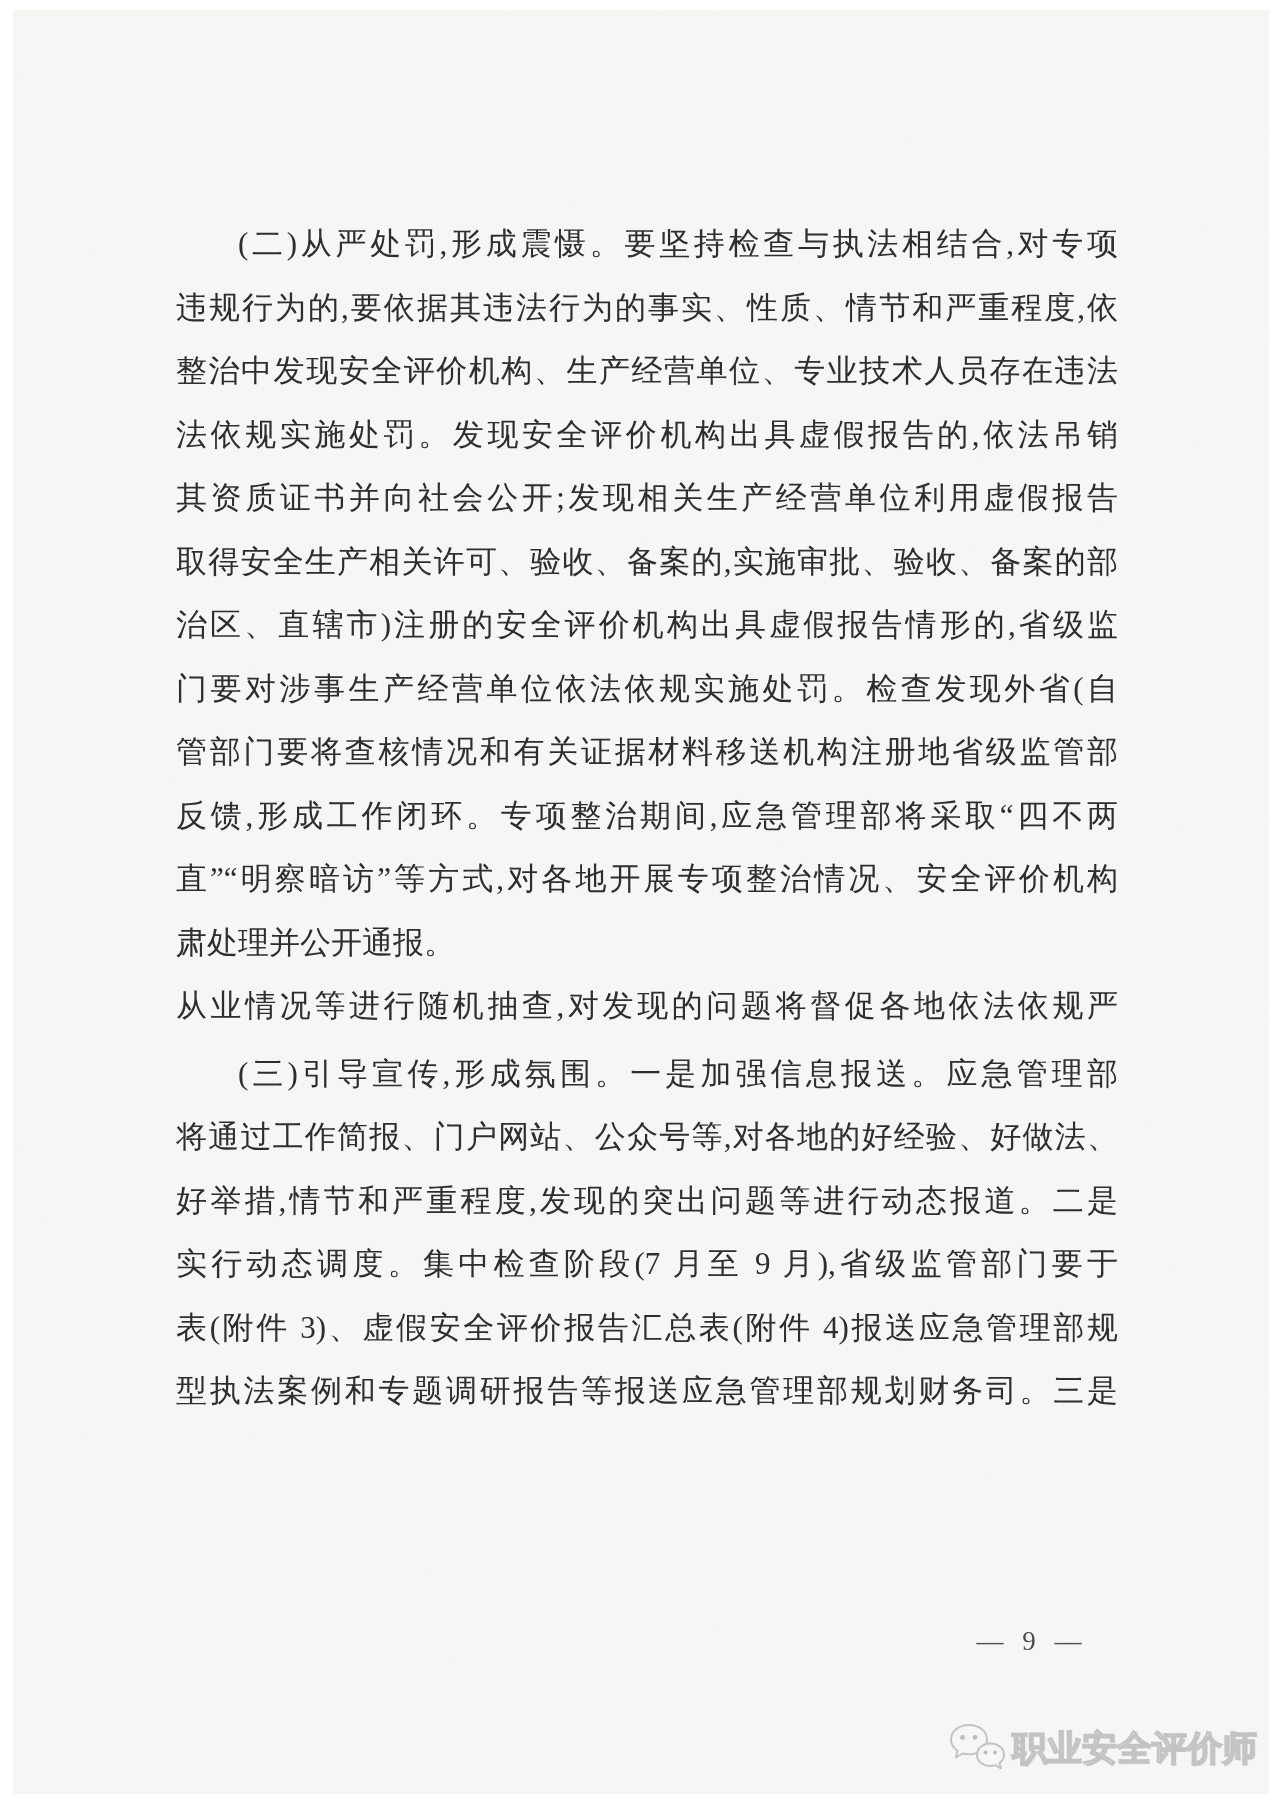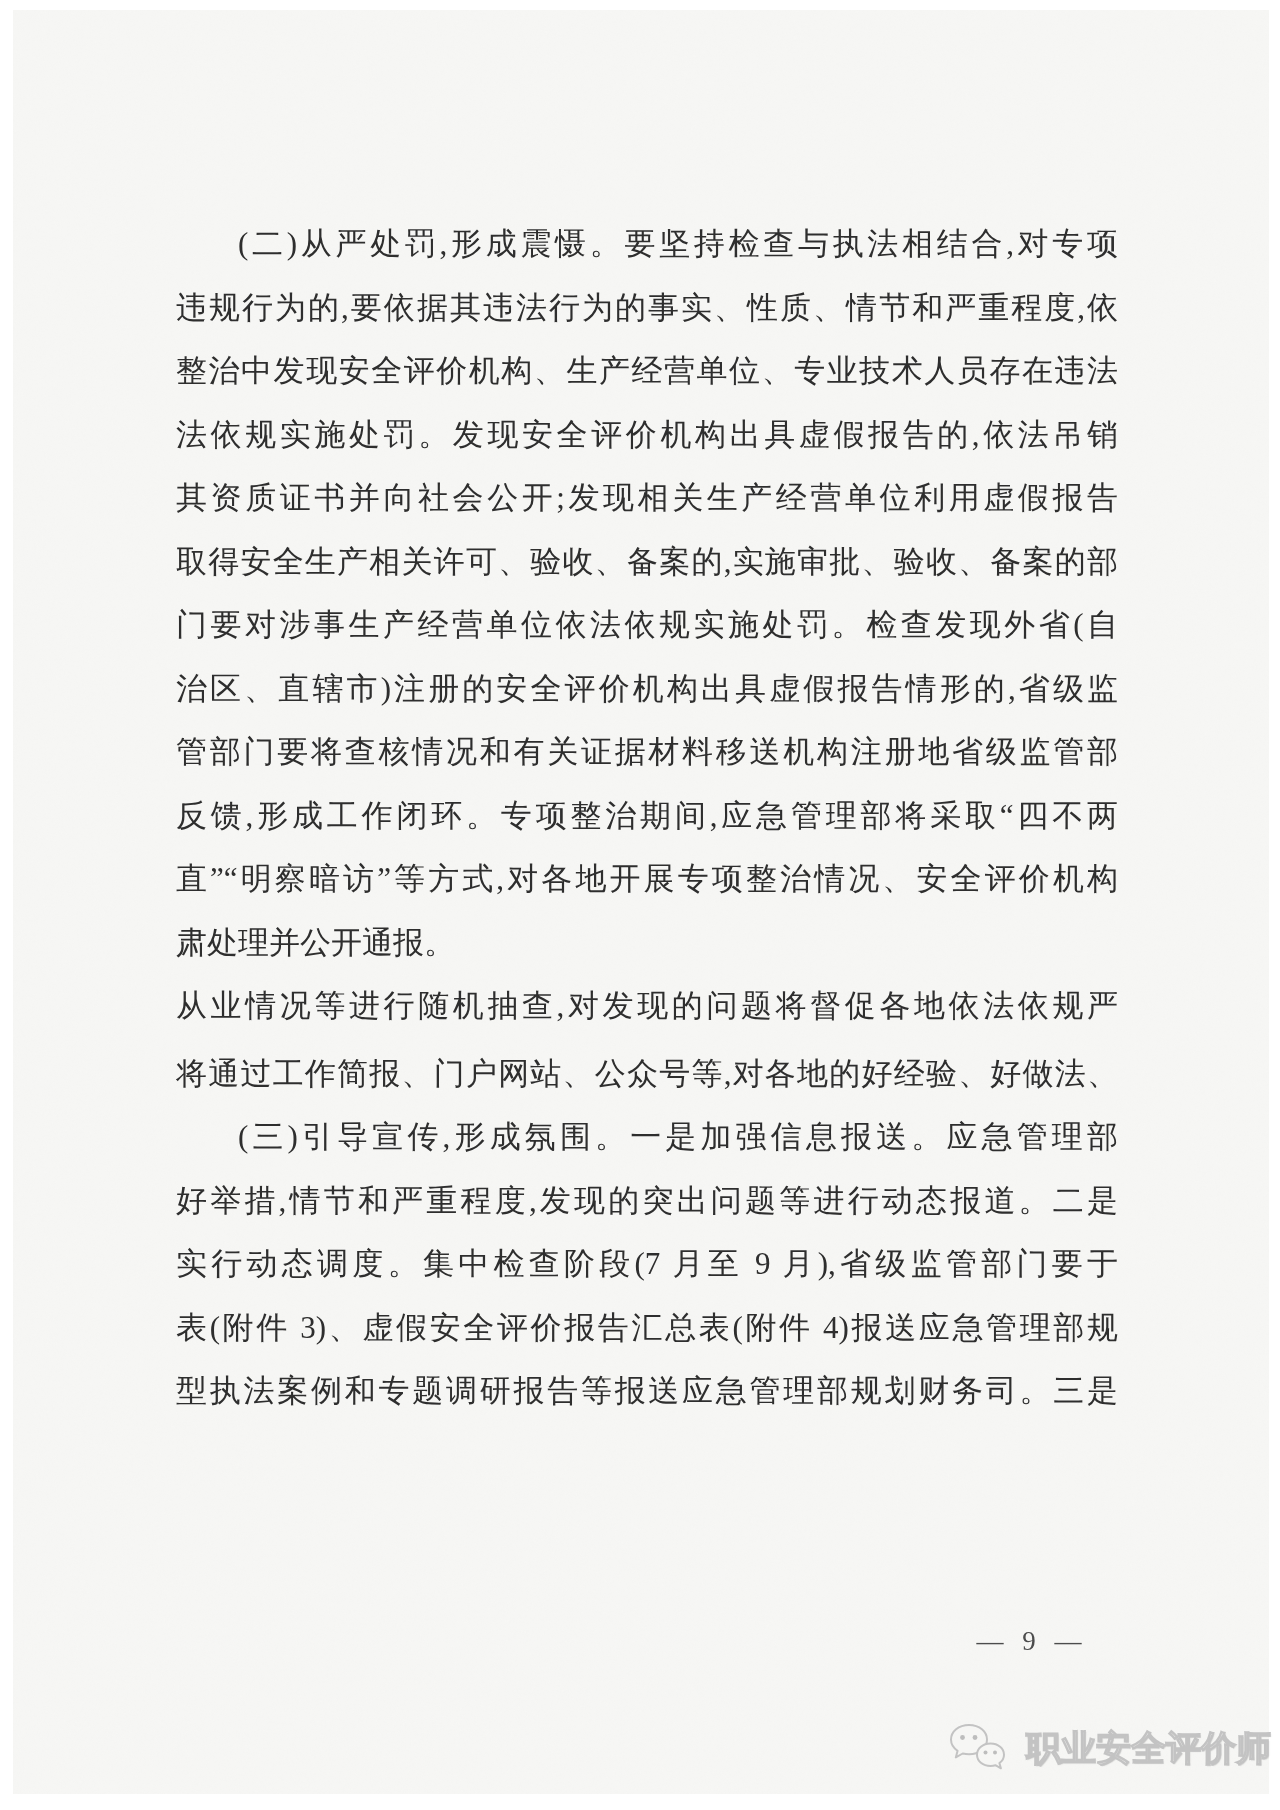--- a/index.html
+++ b/index.html
@@ -63,21 +63,21 @@
     color: #4c4c4c;
     letter-spacing: 6px;
     white-space: nowrap;
   }
   .watermark {
     position: absolute;
     left: 948px;
     top: 1722px;
     display: flex;
     align-items: center;
-    gap: 20px;
+    gap: 6px;
   }
   .wm-icon { width: 58px; height: 52px; }
   .wm-text {
     font-family: "Liberation Sans", sans-serif;
     font-size: 35px;
     font-weight: bold;
     letter-spacing: 0px;
     color: #f3f3f1;
     -webkit-text-stroke: 1.3px #c3c3c3;
     text-shadow: 1px 1px 1px rgba(150,150,150,0.35);
@@ -101,32 +101,32 @@
 
   <div class="content">
 
     <div class="para">
       <div class="line indent">(二)从严处罚,形成震慑。要坚持检查与执法相结合,对专项</div>
       <div class="line">违规行为的,要依据其违法行为的事实、性质、情节和严重程度,依</div>
       <div class="line">整治中发现安全评价机构、生产经营单位、专业技术人员存在违法</div>
       <div class="line">法依规实施处罚。发现安全评价机构出具虚假报告的,依法吊销</div>
       <div class="line">其资质证书并向社会公开;发现相关生产经营单位利用虚假报告</div>
       <div class="line">取得安全生产相关许可、验收、备案的,实施审批、验收、备案的部</div>
+      <div class="line">治区、直辖市)注册的安全评价机构出具虚假报告情形的,省级监</div>
       <div class="line">门要对涉事生产经营单位依法依规实施处罚。检查发现外省(自</div>
-      <div class="line">治区、直辖市)注册的安全评价机构出具虚假报告情形的,省级监</div>
       <div class="line">管部门要将查核情况和有关证据材料移送机构注册地省级监管部</div>
       <div class="line">反馈,形成工作闭环。专项整治期间,应急管理部将采取“四不两</div>
       <div class="line">直”“明察暗访”等方式,对各地开展专项整治情况、安全评价机构</div>
       <div class="line flush-left">肃处理并公开通报。</div>
       <div class="line">从业情况等进行随机抽查,对发现的问题将督促各地依法依规严</div>
     </div>
 
     <div class="para second">
+      <div class="line indent">(三)引导宣传,形成氛围。一是加强信息报送。应急管理部</div>
       <div class="line">将通过工作简报、门户网站、公众号等,对各地的好经验、好做法、</div>
-      <div class="line indent">(三)引导宣传,形成氛围。一是加强信息报送。应急管理部</div>
       <div class="line">好举措,情节和严重程度,发现的突出问题等进行动态报道。二是</div>
       <div class="line">实行动态调度。集中检查阶段(7 月至 9 月),省级监管部门要于</div>
       <div class="line">表(附件 3)、虚假安全评价报告汇总表(附件 4)报送应急管理部规</div>
       <div class="line">型执法案例和专题调研报告等报送应急管理部规划财务司。三是</div>
     </div>
 
   </div>
 
   <div class="folio">— 9 —</div>
 

